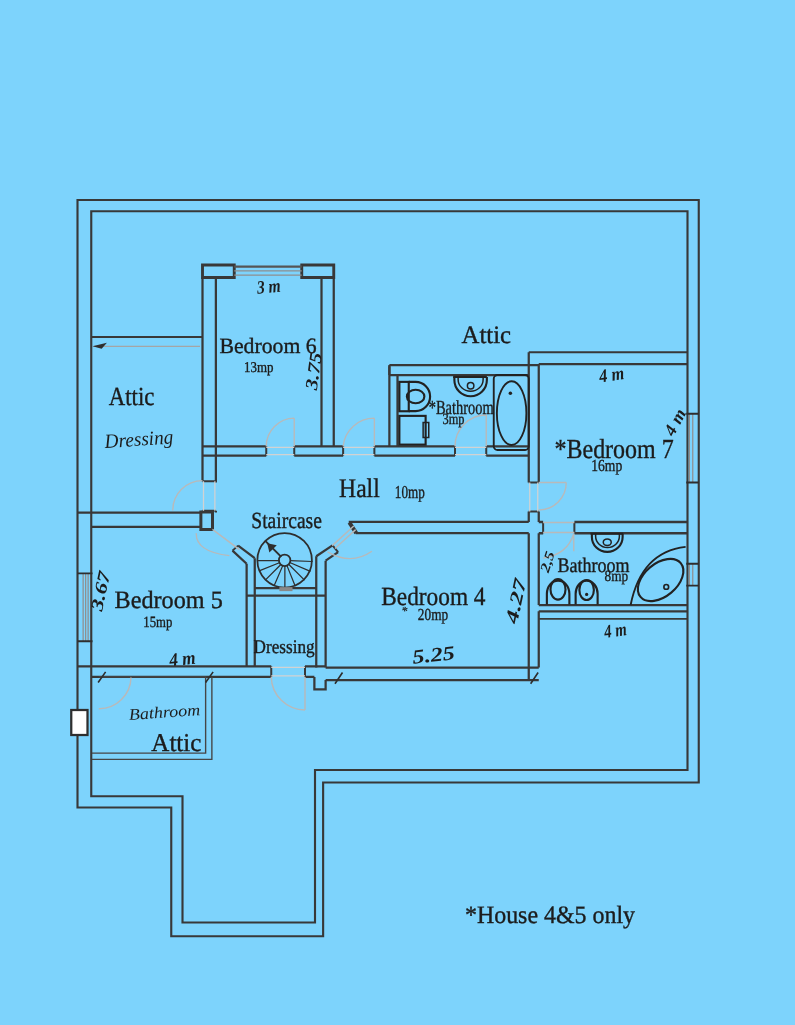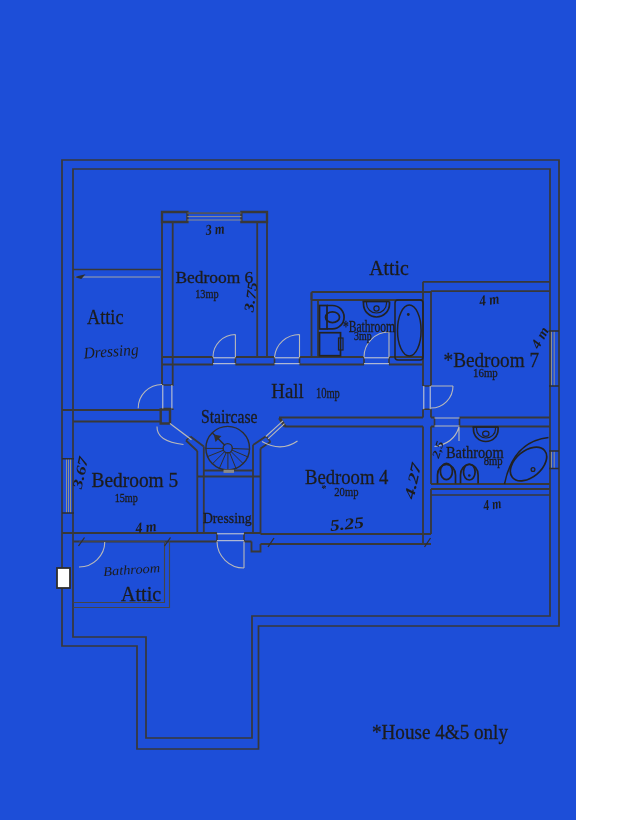--- a/index.html
+++ b/index.html
@@ -1,16 +1,16 @@
 <!DOCTYPE html>
 <html><head>
 <meta charset="utf-8">
 <style>
   html,body{margin:0;padding:0;background:#ffffff;}
-  #page{position:relative;width:576px;height:820px;background:#1d4ed8;overflow:hidden;}
+  #page{position:relative;width:636px;height:820px;background:#7dd3fc;overflow:hidden;}
   svg{position:absolute;top:0;left:0;}
   text{fill:#1c1c1c;}
   .serif{font-family:"Liberation Serif",serif;}
   .serif text{stroke:#1c1c1c;stroke-width:0.3;}
   .hand{font-family:"Liberation Serif",serif;font-style:italic;font-weight:bold;fill:#333;}
   .handg{font-family:"Liberation Serif",serif;font-style:italic;fill:#8f8f8f;}
 </style>
 </head>
 <body>
 <div id="page">

